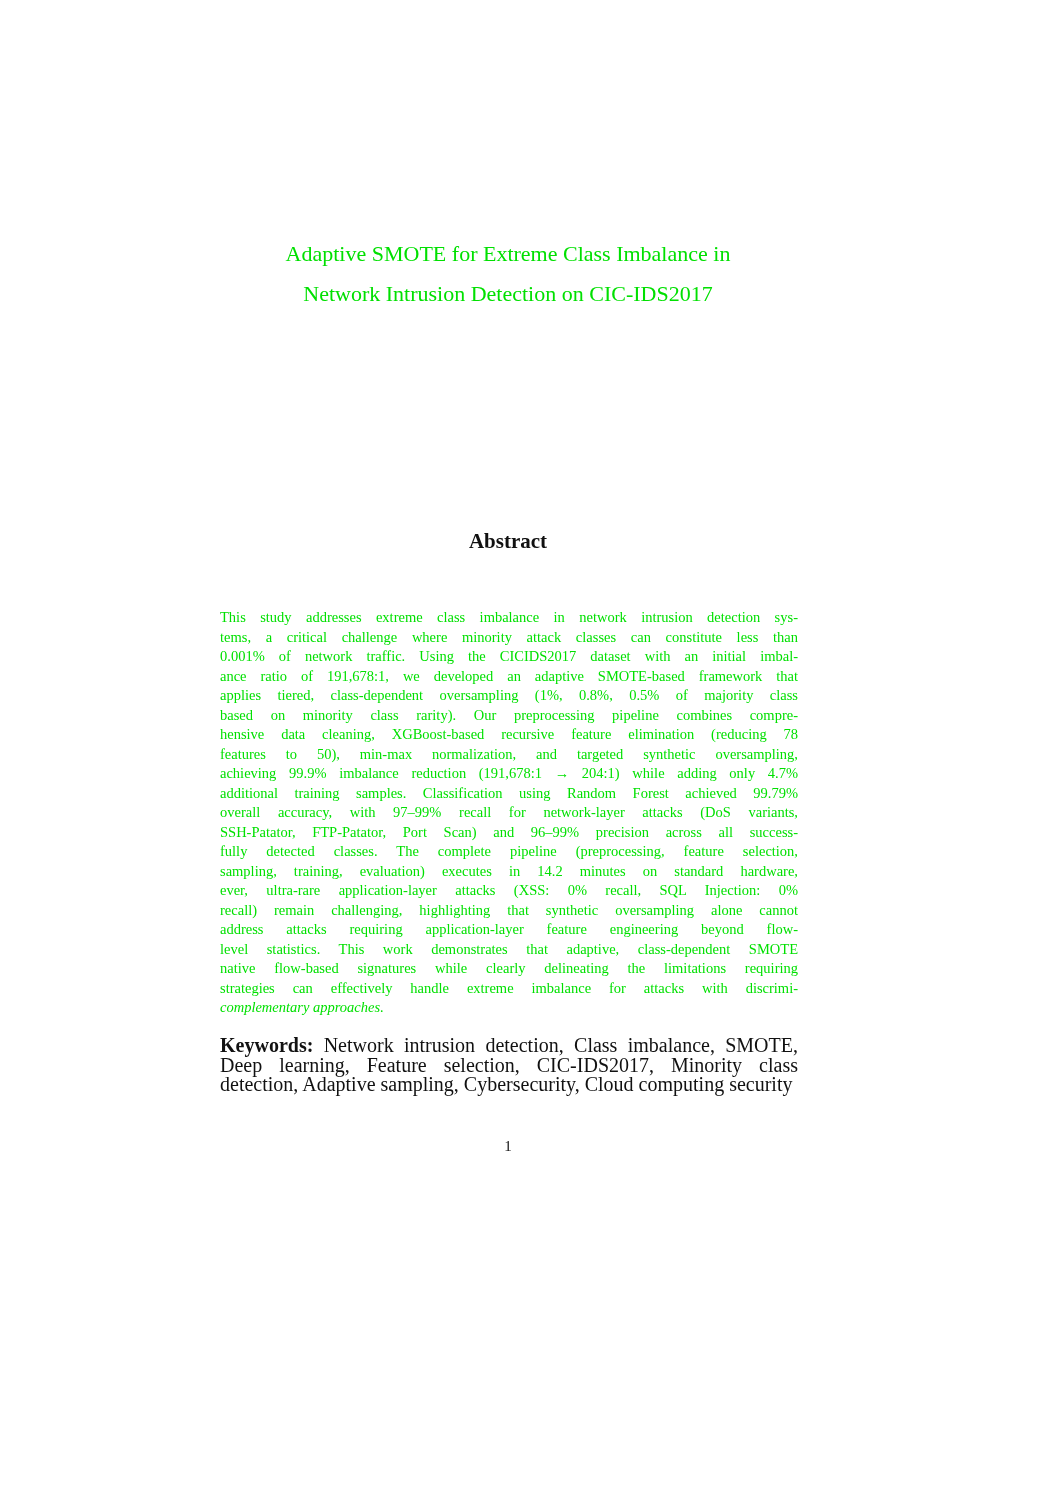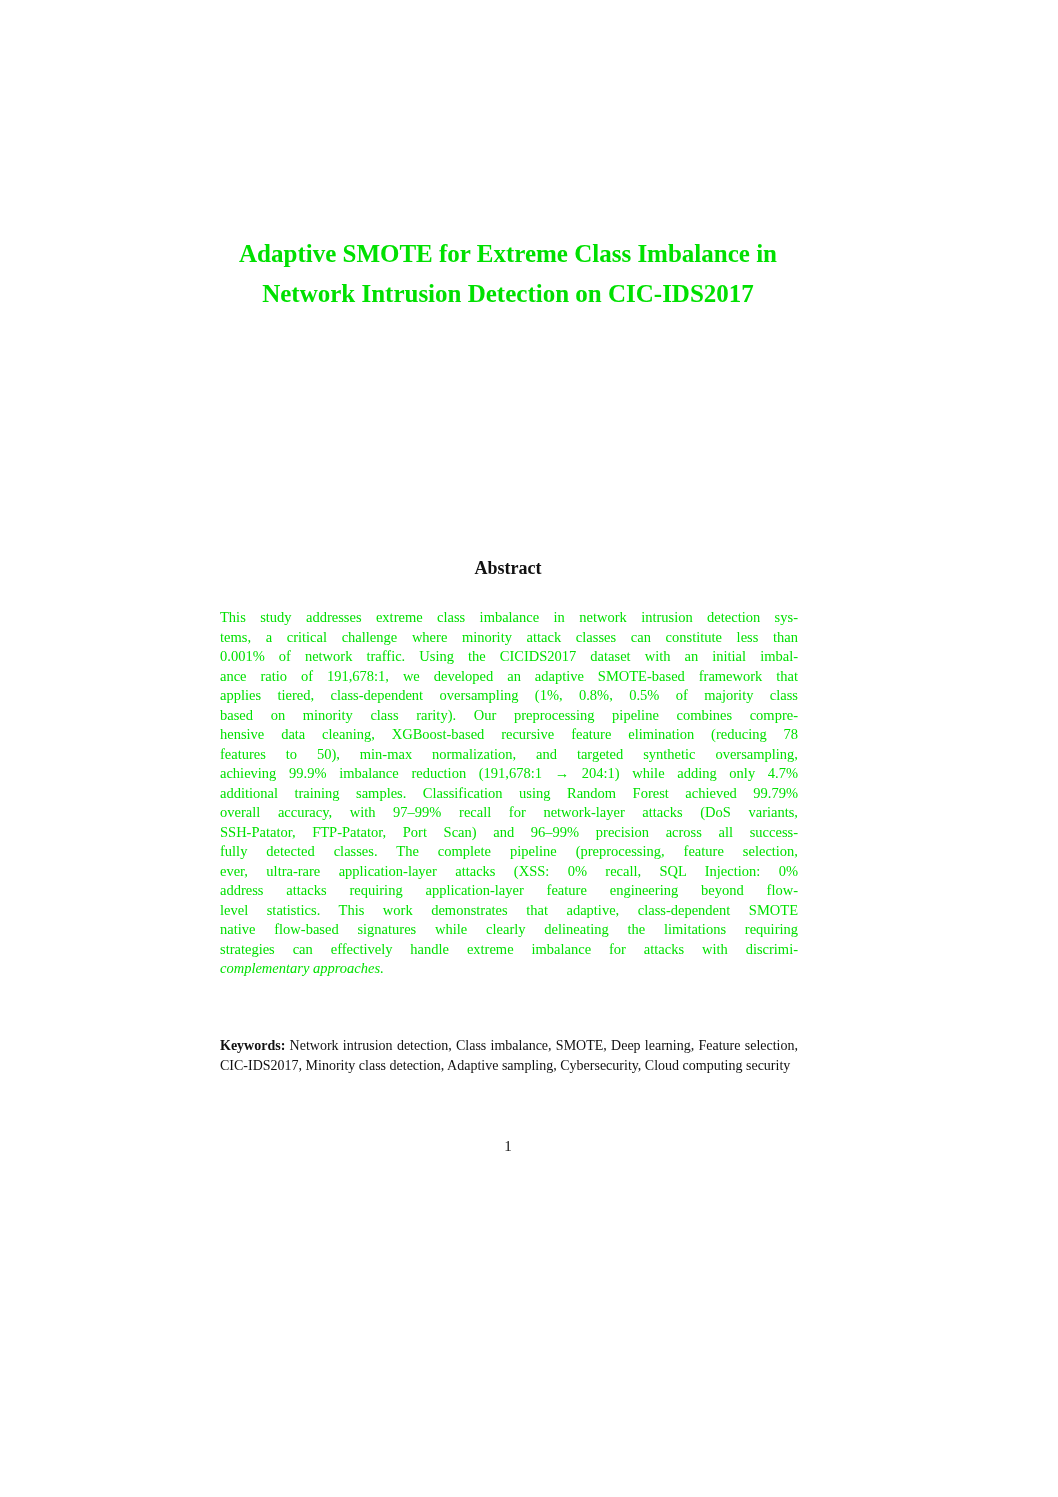--- a/index.html
+++ b/index.html
@@ -19,29 +19,29 @@
   }
   .content-col{
     position:absolute;
     left:198px;
     width:620px;
   }
   .title-block{
     top:234px;
     text-align:center;
     color:var(--green);
-    font-size:25px;
+    font-size:22px;
     line-height:40px;
-    font-weight:700;
+    font-weight:400;
   }
   .abstract-heading{
-    top:558px;
+    top:529px;
     text-align:center;
     color:var(--black);
-    font-size:18px;
+    font-size:21px;
     font-weight:bold;
   }
   .abstract-body{
     top:608px;
     left:220px;
     width:578px;
     color:var(--green);
     font-size:14.5px;
   }
   .abstract-line{
@@ -52,21 +52,21 @@
   }
   .abstract-line.last{
     text-align-last:left;
     font-style:italic;
   }
   .keywords-block{
     top:1036px;
     left:220px;
     width:578px;
     color:var(--black);
-    font-size:14px;
+    font-size:20px;
     line-height:19.5px;
     text-align:justify;
   }
   .keywords-label{font-weight:bold;}
   .page-number{
     position:absolute;
     top:1138px;
     left:198px;
     width:620px;
     text-align:center;
@@ -93,21 +93,23 @@
     <div class="abstract-line">ance ratio of 191,678:1, we developed an adaptive SMOTE-based framework that</div>
     <div class="abstract-line">applies tiered, class-dependent oversampling (1%, 0.8%, 0.5% of majority class</div>
     <div class="abstract-line">based on minority class rarity). Our preprocessing pipeline combines compre-</div>
     <div class="abstract-line">hensive data cleaning, XGBoost-based recursive feature elimination (reducing 78</div>
     <div class="abstract-line">features to 50), min-max normalization, and targeted synthetic oversampling,</div>
     <div class="abstract-line">achieving 99.9% imbalance reduction (191,678:1 → 204:1) while adding only 4.7%</div>
     <div class="abstract-line">additional training samples. Classification using Random Forest achieved 99.79%</div>
     <div class="abstract-line">overall accuracy, with 97–99% recall for network-layer attacks (DoS variants,</div>
     <div class="abstract-line">SSH-Patator, FTP-Patator, Port Scan) and 96–99% precision across all success-</div>
     <div class="abstract-line">fully detected classes. The complete pipeline (preprocessing, feature selection,</div>
+    <div class="abstract-line">sampling, training, evaluation) executes in 14.2 minutes on standard hardware,</div>
     <div class="abstract-line">ever, ultra-rare application-layer attacks (XSS: 0% recall, SQL Injection: 0%</div>
+    <div class="abstract-line">recall) remain challenging, highlighting that synthetic oversampling alone cannot</div>
     <div class="abstract-line">address attacks requiring application-layer feature engineering beyond flow-</div>
     <div class="abstract-line">level statistics. This work demonstrates that adaptive, class-dependent SMOTE</div>
     <div class="abstract-line">native flow-based signatures while clearly delineating the limitations requiring</div>
     <div class="abstract-line">strategies can effectively handle extreme imbalance for attacks with discrimi-</div>
     <div class="abstract-line last">complementary approaches.</div>
   </div>
 
   <div class="content-col keywords-block">
     <span class="keywords-label">Keywords:</span><span> Network intrusion detection, Class imbalance, SMOTE, Deep learning, Feature selection, CIC-IDS2017, Minority class detection, Adaptive sampling, Cybersecurity, Cloud computing security</span>
   </div>

